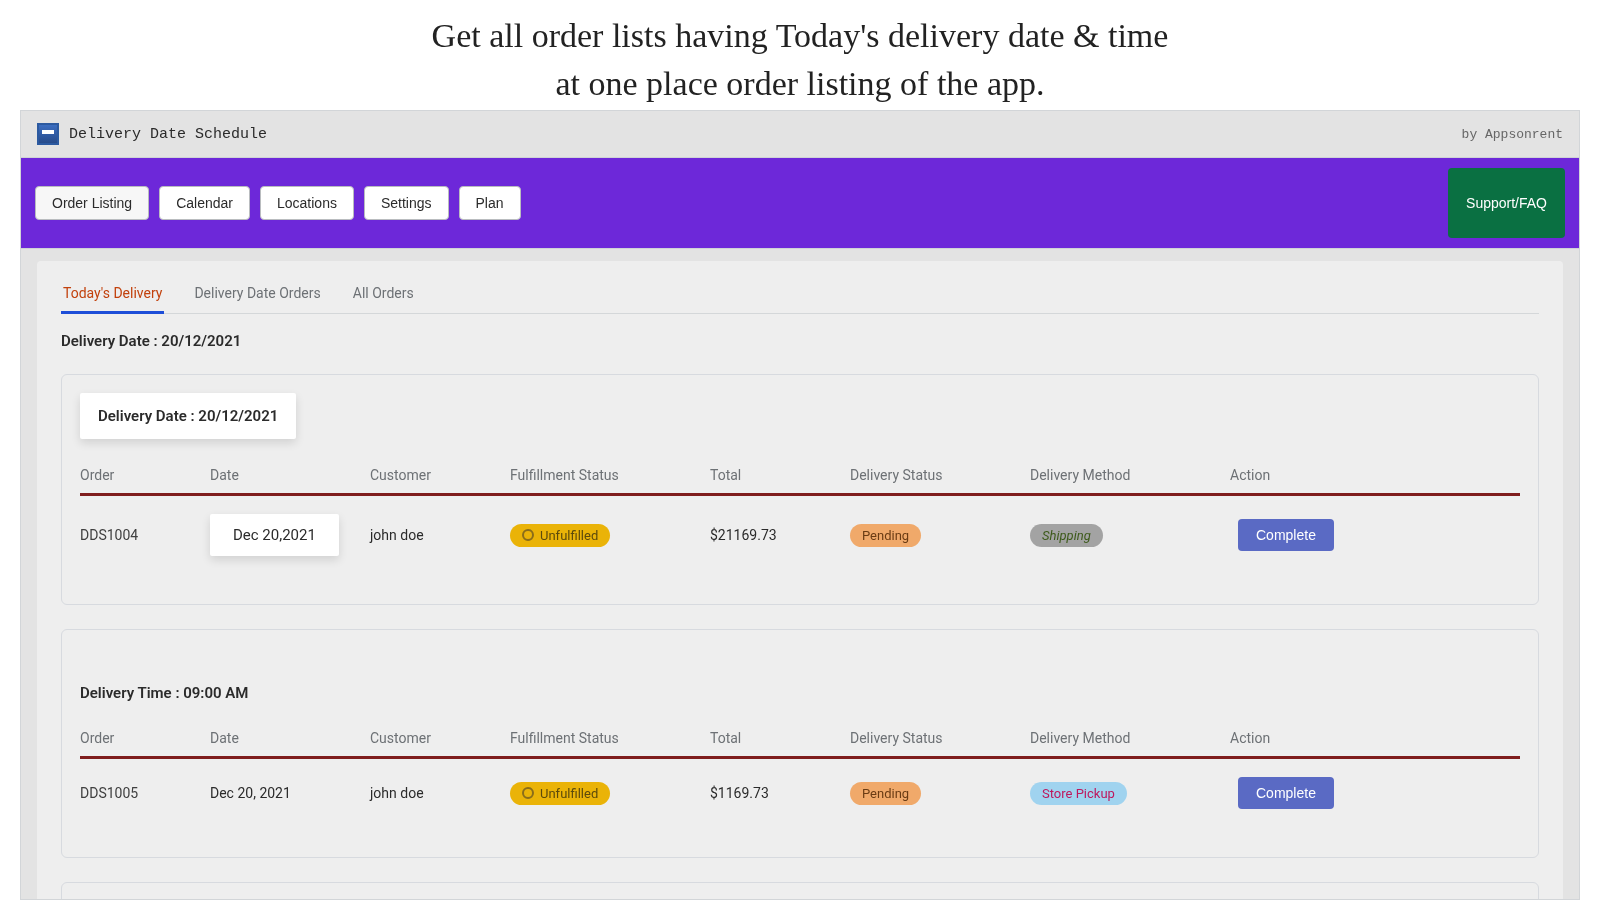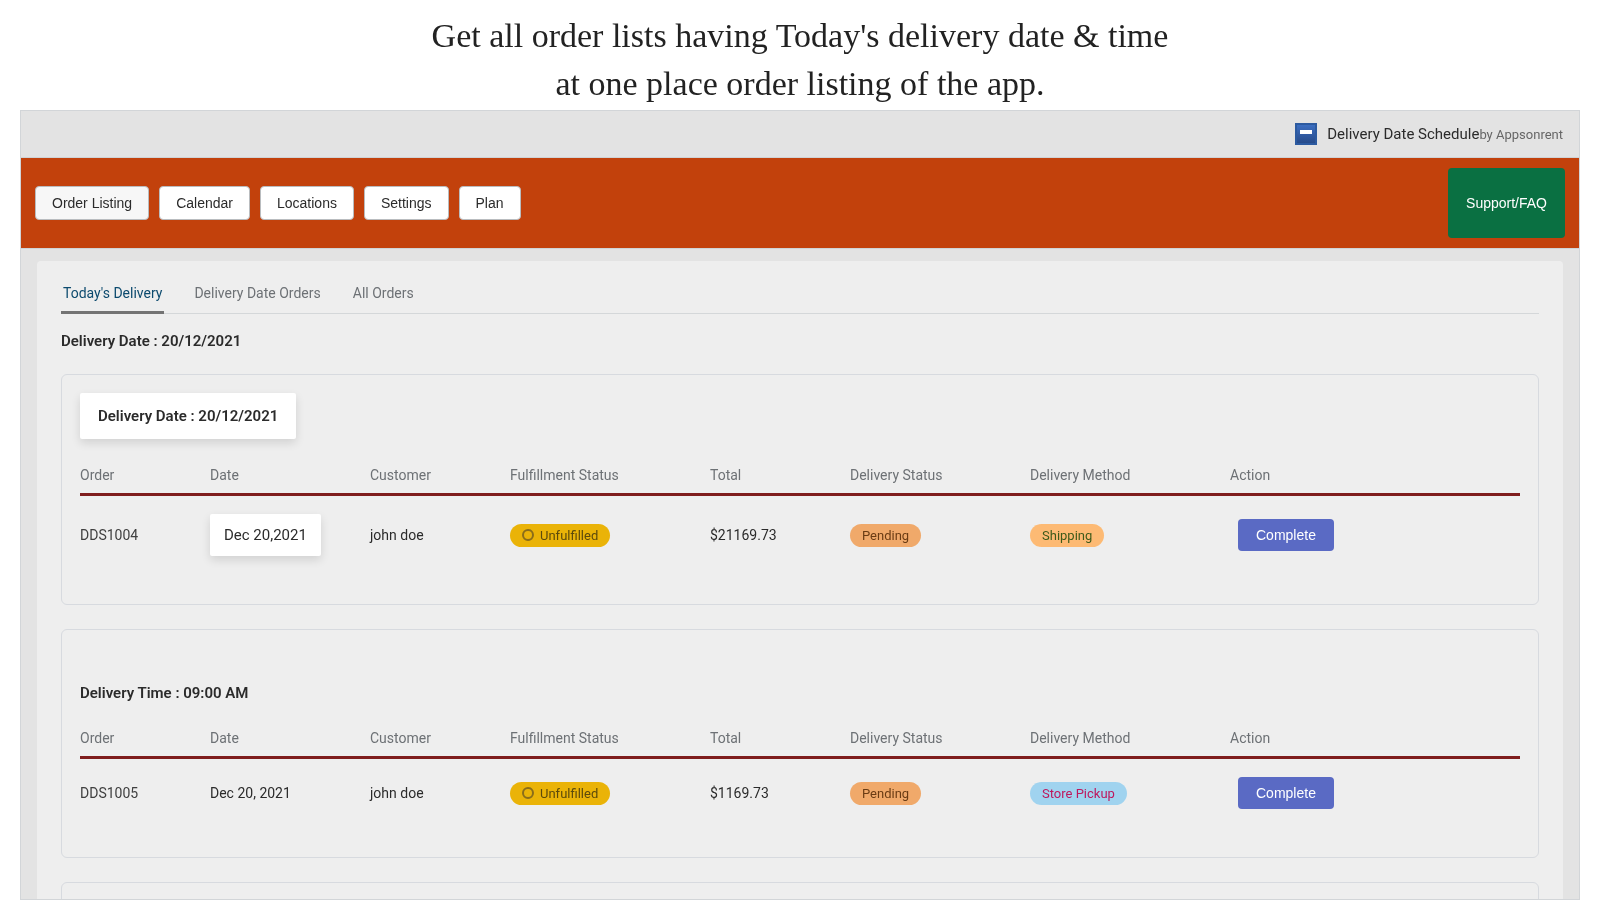--- a/index.html
+++ b/index.html
@@ -29,24 +29,25 @@
   bottom: 0;
   border: 1px solid #d2d5d8;
   background: #e3e3e3;
   display: flex;
   flex-direction: column;
   overflow: hidden;
 }
 .title-bar {
   display: flex;
   align-items: center;
-  justify-content: flex-end;
+  justify-content: space-between;
   padding: 12px 16px;
   background: #e3e3e3;
   border-bottom: 1px solid #cfd3d6;
+  font-family: Liberation Mono, monospace;
 }
 .title-left {
   display: flex;
   align-items: center;
   gap: 10px;
 }
 .app-icon {
   width: 22px;
   height: 22px;
   border: 2px solid #2c5aa0;
@@ -66,21 +67,21 @@
 }
 .by-line {
   font-size: 13px;
   color: #666;
 }
 .toolbar {
   display: flex;
   align-items: center;
   padding: 10px 14px;
   gap: 10px;
-  background: #c2410c;
+  background: #6d28d9;
   border-bottom: 1px solid #cfd3d6;
 }
 .tool-btn {
   background:#fff;
   border:1px solid #b9bcbf;
   padding:8px 16px;
   font-size:14px;
   color:#2b2b2b;
   border-radius:4px;
   cursor:pointer;
@@ -111,22 +112,22 @@
   gap:28px;
   border-bottom:1px solid #d4d7d9;
   font-size:14px;
   color:#6d7175;
 }
 .tab {
   padding:10px 2px;
   cursor:pointer;
 }
 .tab.active {
-  color:#0c4a6e;
-  border-bottom:3px solid #737373;
+  color:#c2410c;
+  border-bottom:3px solid #1d4ed8;
   margin-bottom:-1px;
 }
 .delivery-date-label {
   font-size:15px;
   font-weight:600;
   color:#2b2b2b;
   margin:18px 0 24px 0;
 }
 .section-box {
   border:1px solid #d7dadf;
@@ -164,40 +165,40 @@
   padding:18px 0;
   color:#2b2b2b;
 }
 .order-link {
   color:#404040;
   cursor:pointer;
 }
 .date-pop {
   background:#fff;
   display:inline-block;
-  padding:12px 14px;
+  padding:12px 23px;
   font-size:15px;
   box-shadow:0 4px 10px rgba(0,0,0,.12);
   border-radius:2px;
 }
 .pill {
   display:inline-flex;
   align-items:center;
   gap:6px;
   font-size:13px;
   padding:4px 12px;
   border-radius:12px;
 }
 .pill.unfulfilled { background:#eab308; color:#5c4a0c; }
 .pill.unfulfilled::before{
   content:"";
   width:8px;height:8px;border:2px solid #8a6d1a;border-radius:50%;
 }
 .pill.pending { background:#f0a96a; color:#6a3c14; }
-.pill.shipping { background:#fdba74; color:#3d5a1a; }
+.pill.shipping { background:#a3a3a3; color:#3d5a1a;font-style:italic; }
 .pill.pickup { background:#a0d3ef; color:#be185d; }
 .complete-btn {
   background:#5a6ac4;
   color:#fff;
   border:none;
   padding:8px 18px;
   font-size:14px;
   border-radius:4px;
   cursor:pointer;
   margin-left:8px;

